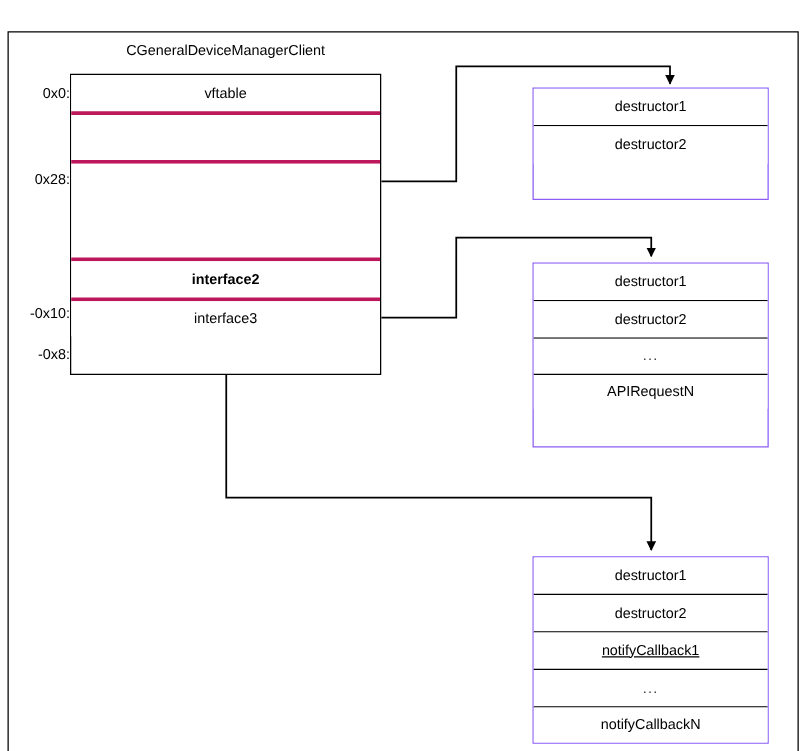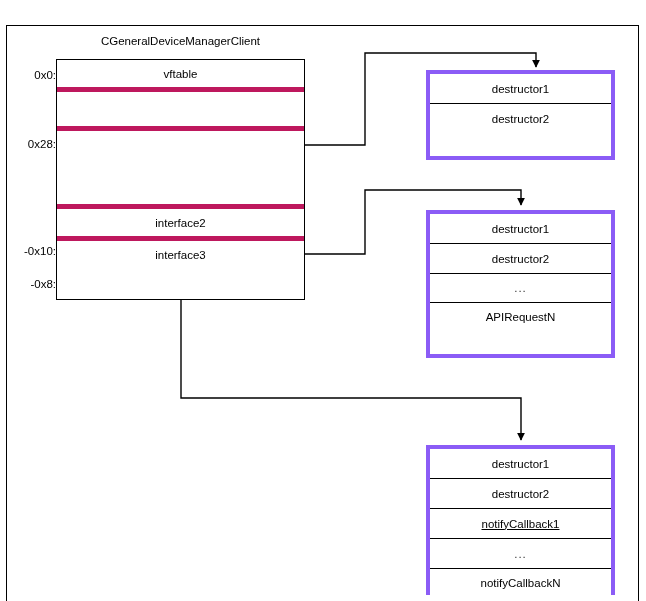--- a/index.html
+++ b/index.html
@@ -37,21 +37,21 @@
   }
   .struct-title {
     position: absolute;
     font-size: 11.5px;
     color: #000000;
     white-space: nowrap;
     text-align: center;
   }
   .struct-row {
     box-sizing: border-box;
-    border-bottom: 5px solid #be185d;
+    border-bottom: 3px solid #be185d;
     display: flex;
     align-items: center;
     justify-content: center;
     font-size: 11.5px;
     color: #000000;
     background: #ffffff;
   }
   .struct-row:last-child {
     border-bottom: none;
   }
@@ -60,21 +60,21 @@
     font-size: 11.5px;
     color: #000000;
     text-align: right;
     white-space: nowrap;
     width: 48px;
   }
   
   .vtable-box {
     position: absolute;
     box-sizing: border-box;
-    border: 4px solid #8b5cf6;
+    border: 1px solid #8b5cf6;
     background: #ffffff;
   }
   .vtable-row {
     box-sizing: border-box;
     border-bottom: 1px solid #000000;
     display: flex;
     align-items: center;
     justify-content: center;
     font-size: 11.5px;
     color: #000000;
@@ -122,21 +122,21 @@
 
   <div class="offset-label" style="left:8px; top:49px;">0x0:</div>
   <div class="offset-label" style="left:8px; top:118px;">0x28:</div>
   <div class="offset-label" style="left:8px; top:225px;">-0x10:</div>
   <div class="offset-label" style="left:8px; top:258px;">-0x8:</div>
 
   <div class="struct-box" style="left:56px; top:39px; width:249px; height:241px;">
     <div class="struct-row" style="height:32px;">vftable</div>
     <div class="struct-row" style="height:39px;"></div>
     <div class="struct-row" style="height:78px;"></div>
-    <div class="struct-row" style="height:32px;">interface2</div>
+    <div class="struct-row" style="height:32px;font-weight:bold;">interface2</div>
     <div class="struct-row" style="height:28px;">interface3</div>
   </div>
 
   <div class="vtable-box" style="left:426px; top:50px; width:189px; height:90px;">
     <div class="vtable-row" style="height:30px;">destructor1</div>
     <div class="vtable-row" style="height:30px;">destructor2</div>
   </div>
 
   <div class="vtable-box" style="left:426px; top:190px; width:189px; height:148px;">
     <div class="vtable-row" style="height:30px;">destructor1</div>

